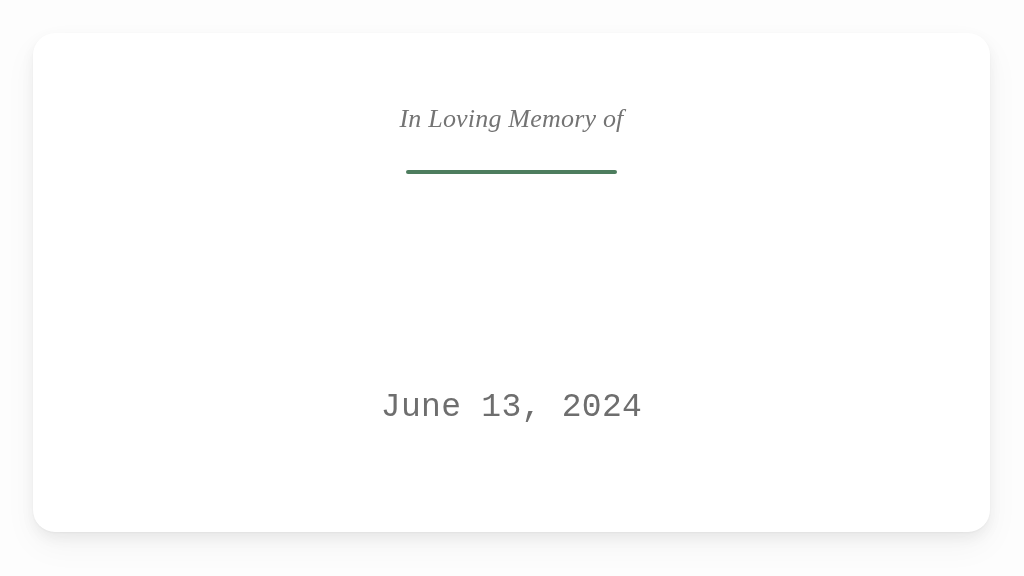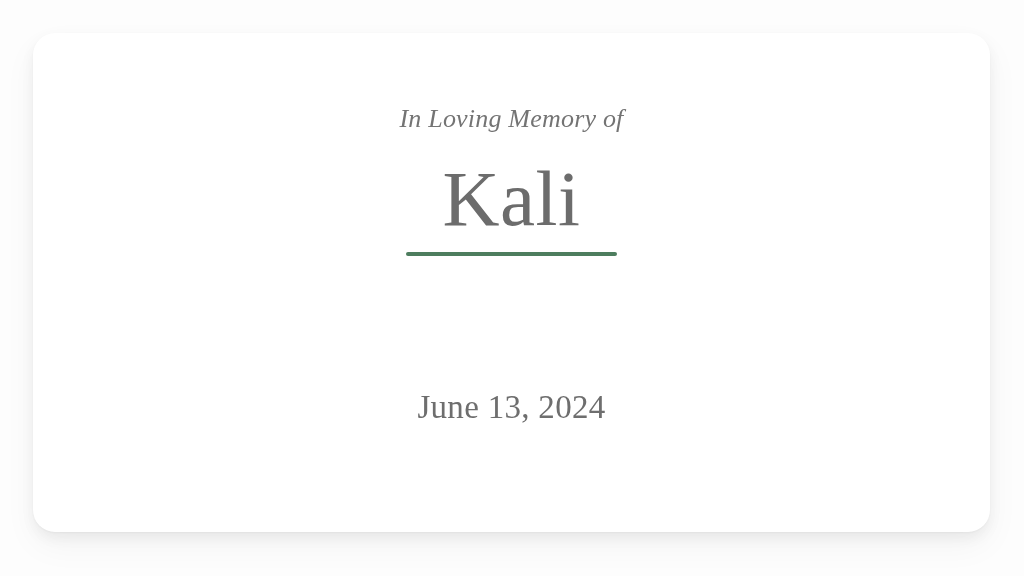--- a/index.html
+++ b/index.html
@@ -94,41 +94,40 @@
 
   .memorial-date-wrap {
     position: absolute;
     left: 0;
     right: 0;
     top: 355px;
     text-align: center;
   }
 
   .memorial-date {
-    font-family: Liberation Serif, serif;
+    font-family: Liberation Mono, monospace;
     font-size: 33px;
     line-height: 1.2;
     color: #6e6e6e;
     margin: 0;
     letter-spacing: 0.3px;
     white-space: nowrap;
   }
 </style>
 </head>
 <body>
 
 <div class="stage">
   <div class="memorial-card">
     <div class="card-inner">
 
       <div class="memorial-header">
         <p class="memorial-eyebrow">In Loving Memory of</p>
 
         <div class="memorial-name-block">
-          <h1 class="memorial-name">Kali</h1>
           <div class="memorial-rule"></div>
         </div>
       </div>
 
       <div class="memorial-date-wrap">
         <p class="memorial-date">June 13, 2024</p>
       </div>
 
     </div>
   </div>

